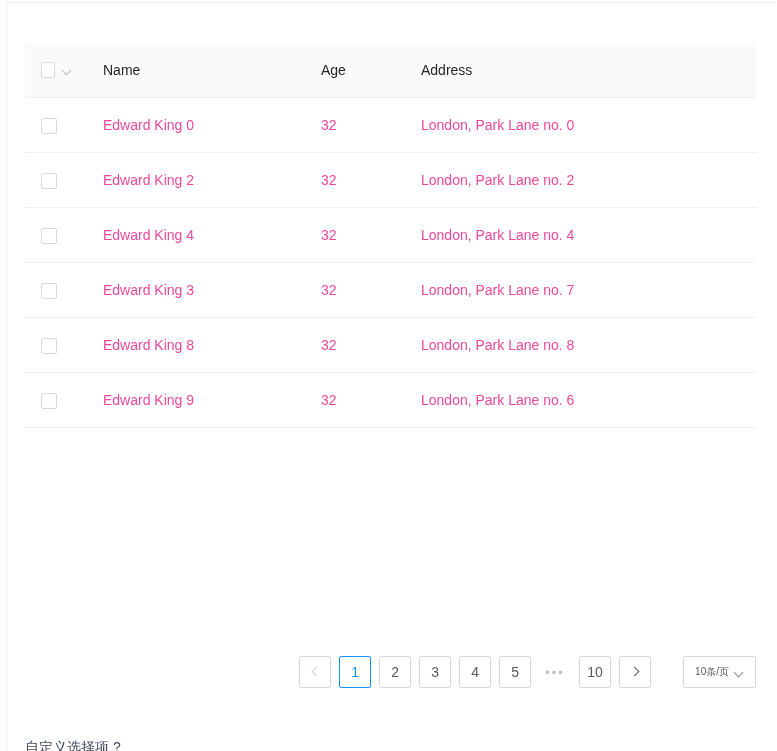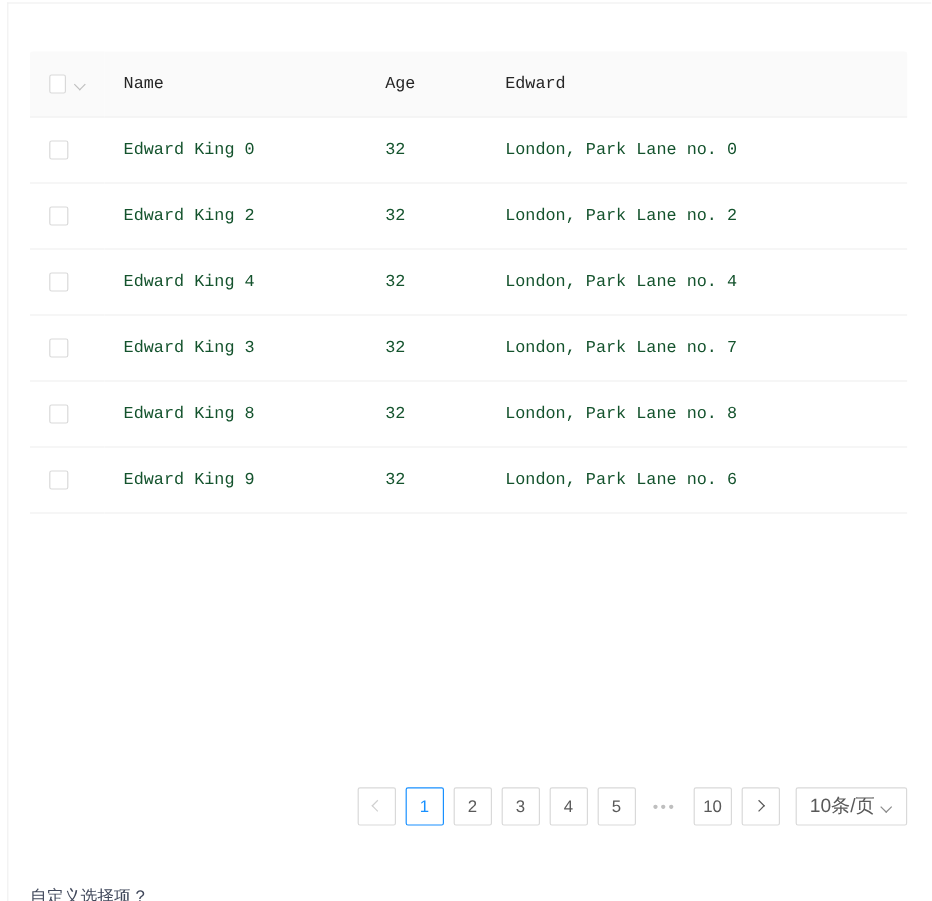--- a/index.html
+++ b/index.html
@@ -24,21 +24,20 @@
     border-top: 1px solid #f0f0f0;
     border-left: 1px solid #f0f0f0;
     background: #ffffff;
     overflow: hidden;
   }
   .table-wrap {
     position: absolute;
     left: 18px;
     top: 40px;
     width: 731px;
-    font-family: Liberation Mono, monospace;
   }
   table.data-table {
     width: 731px;
     border-collapse: collapse;
     table-layout: fixed;
   }
   table.data-table thead th {
     background: #fafafa;
     color: #262626;
     font-size: 14px;
@@ -52,21 +51,21 @@
     white-space: nowrap;
   }
   table.data-table thead th:first-child {
     border-top-left-radius: 2px;
   }
   table.data-table thead th:last-child {
     border-top-right-radius: 2px;
   }
   table.data-table tbody td {
     background: #ffffff;
-    color: #14532d;
+    color: #ec4899;
     font-size: 14px;
     text-align: left;
     padding: 16px 16px;
     height: 22px;
     box-sizing: content-box;
     border-bottom: 1px solid #f0f0f0;
     vertical-align: middle;
     white-space: nowrap;
   }
   .col-select { width: 62px; }
@@ -175,26 +174,26 @@
   .arrow.left::before { transform: rotate(-135deg); left: 2px; }
   .arrow.right::before { transform: rotate(45deg); left: 0px; }
 
   .pg-size {
     height: 32px;
     box-sizing: border-box;
     border: 1px solid #d9d9d9;
     border-radius: 2px;
     background: #ffffff;
     color: #595959;
-    font-size: 16px;
+    font-size: 10px;
     display: flex;
     align-items: center;
     gap: 6px;
     padding: 0 11px;
-    margin-left: 5px;
+    margin-left: 24px;
   }
 
   .footer-note {
     position: absolute;
     left: 18px;
     top: 736px;
     font-size: 14px;
     color: #40485b;
     white-space: nowrap;
     overflow: hidden;
@@ -216,21 +215,21 @@
       <thead>
         <tr>
           <th>
             <span class="select-head">
               <span class="cb"></span>
               <span class="chev"></span>
             </span>
           </th>
           <th>Name</th>
           <th>Age</th>
-          <th>Edward</th>
+          <th>Address</th>
         </tr>
       </thead>
       <tbody>
         <tr>
           <td><span class="cb"></span></td>
           <td>Edward King 0</td>
           <td>32</td>
           <td>London, Park Lane no. 0</td>
         </tr>
         <tr>

